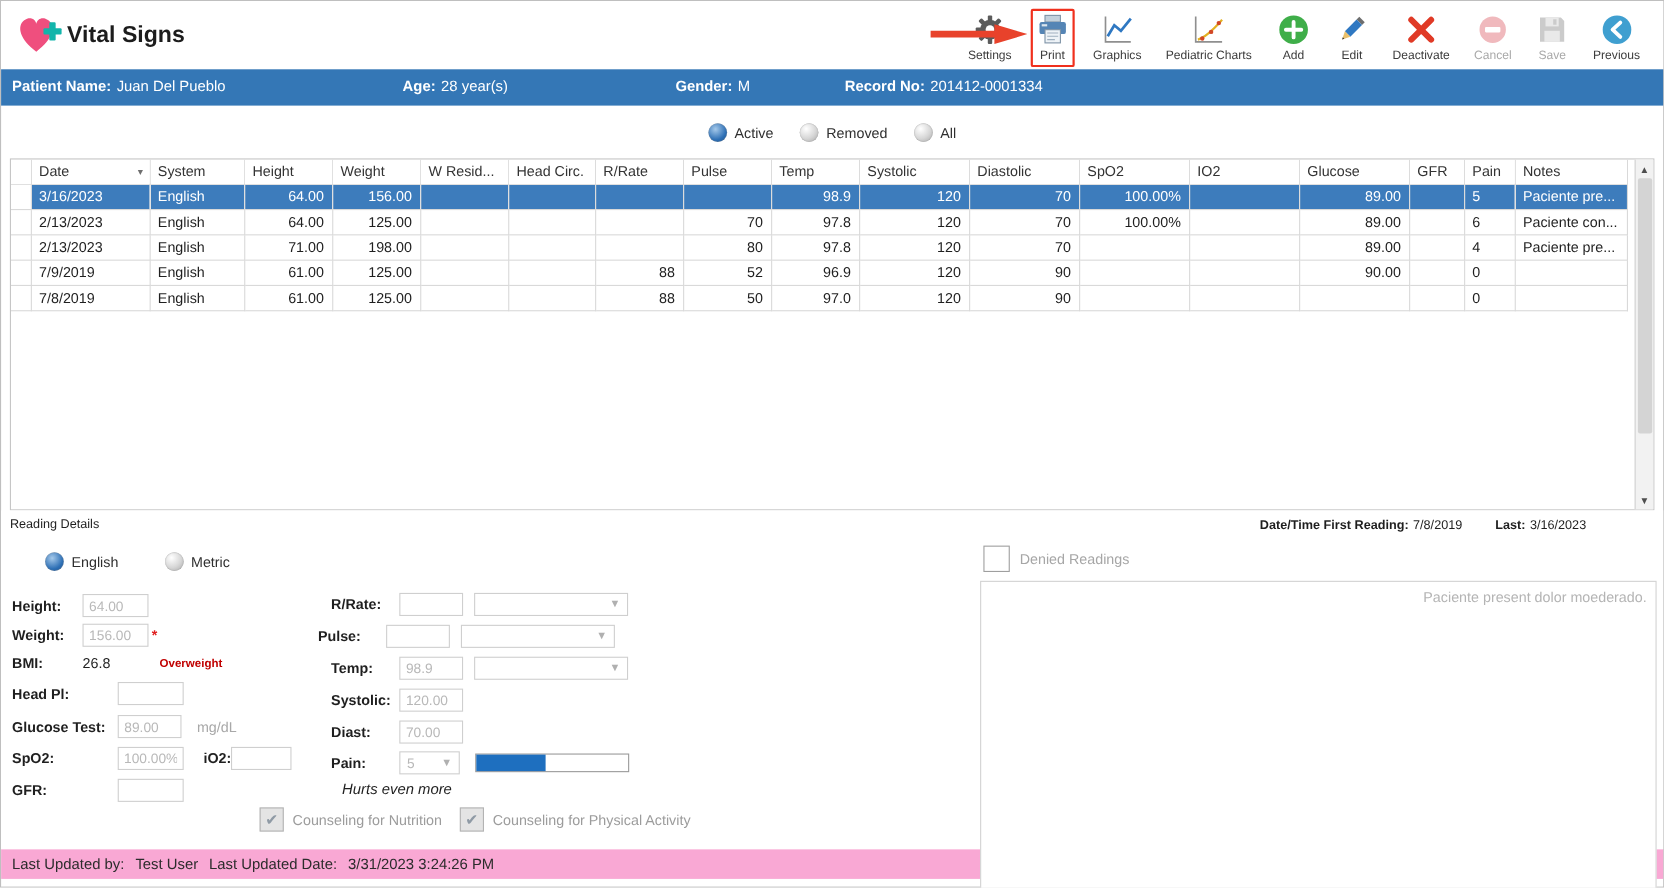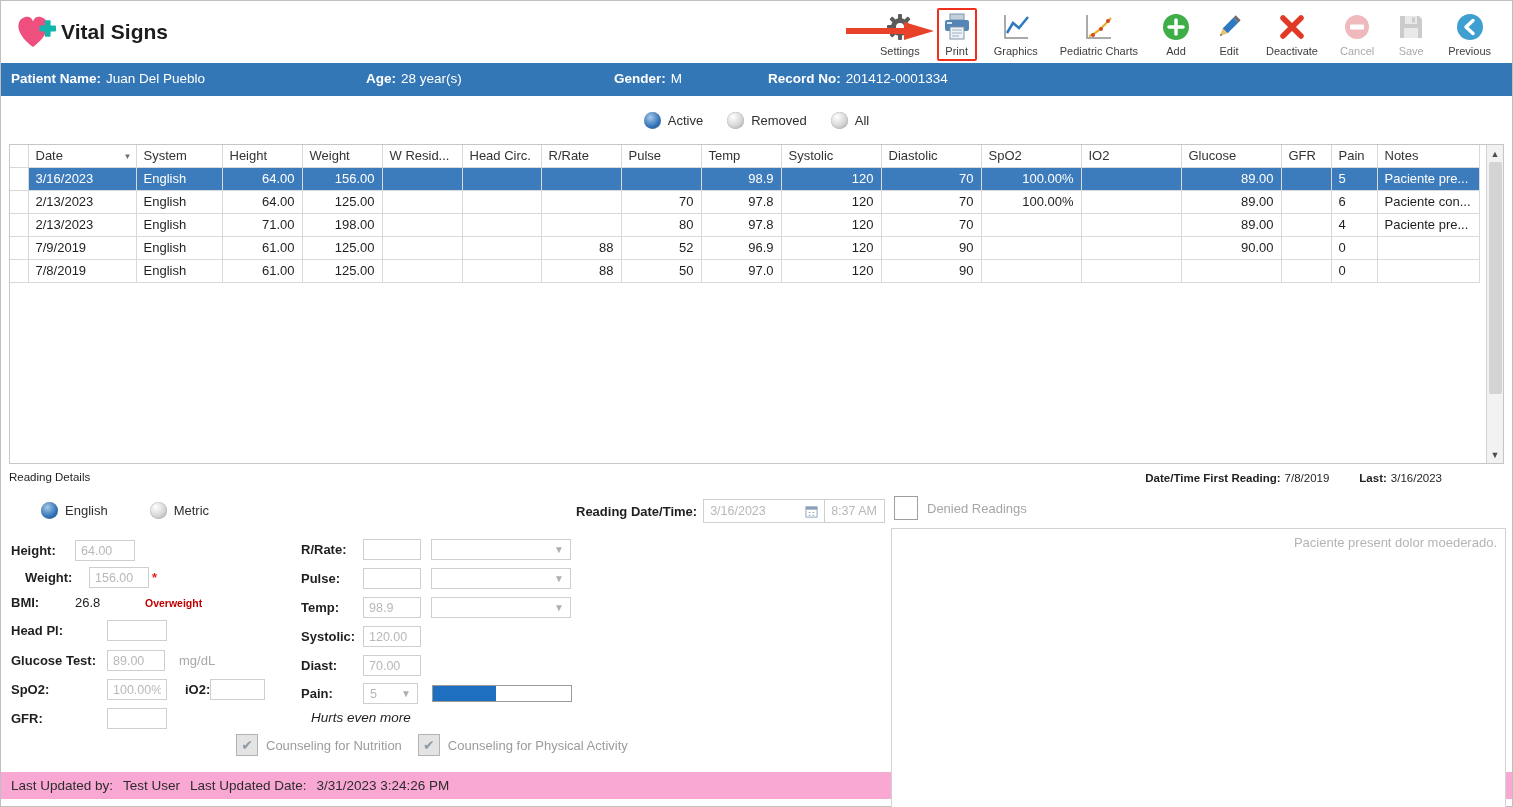--- a/index.html
+++ b/index.html
@@ -409,49 +409,33 @@
       <span class="radio-opt selected">
           <span class="radio-circle"></span>
           <span>English</span>
         </span>
       <span class="radio-opt">
           <span class="radio-circle"></span>
           <span>Metric</span>
         </span>
     </div>
 
-    <div class="reading-dt">
-      <span class="rlbl">Reading Date/Time:</span>
-      <span class="date-box">
-        <span class="date-text">3/16/2023</span>
-        <span class="cal-icon" style="line-height:0;">
-          <svg width="13" height="13" viewBox="0 0 14 14">
-              <rect x="1" y="2" width="12" height="11" fill="none" stroke="#8aa0b8"></rect>
-              <rect x="1" y="2" width="12" height="3" fill="#8aa0b8"></rect>
-              <path d="M4 8h2M8 8h2M4 11h2M8 11h2" stroke="#8aa0b8"></path>
-            </svg>
-        </span>
-      </span>
-      <span class="time-box">
-          <span>8:37 AM</span>
-        </span>
-    </div>
 
     <div class="denied">
       <span class="cb"></span>
       <span class="lbl">Denied Readings</span>
     </div>
 
     <textarea class="notes-box" readonly="" style="">Paciente present dolor moederado.</textarea>
 
     <div class="f-row" style="left:10px; top:76px">
       <span class="f-lbl w62">Height:</span>
       <input class="tin iw60" value="64.00" style="">
     </div>
-    <div class="f-row" style="left:24px; top:103px">
+    <div class="f-row" style="left:10px; top:103px">
       <span class="f-lbl w62">Weight:</span>
       <input class="tin iw60" value="156.00" style="">
       <span class="req">*</span>
     </div>
     <div class="f-row" style="left:10px; top:131px">
       <span class="f-lbl w62">BMI:</span>
       <span class="bmi-val">26.8</span>
       <span class="bmi-status">Overweight</span>
     </div>
     <div class="f-row" style="left:10px; top:156px">
@@ -474,21 +458,21 @@
       <input class="tin iw60" value="" style="">
     </div>
 
     <div class="f-row" style="left:300px; top:75px">
       <span class="f-lbl w60m">R/Rate:</span>
       <input class="tin iw58" value="" style="">
       <span class="combo">
           <span class="caret">▼</span>
         </span>
     </div>
-    <div class="f-row" style="left:300px; top:104px">
+    <div class="f-row" style="left:288px; top:104px">
       <span class="f-lbl w60m">Pulse:</span>
       <input class="tin iw58" value="" style="">
       <span class="combo">
           <span class="caret">▼</span>
         </span>
     </div>
     <div class="f-row" style="left:300px; top:133px">
       <span class="f-lbl w60m">Temp:</span>
       <input class="tin iw58" value="98.9" style="">
       <span class="combo">

